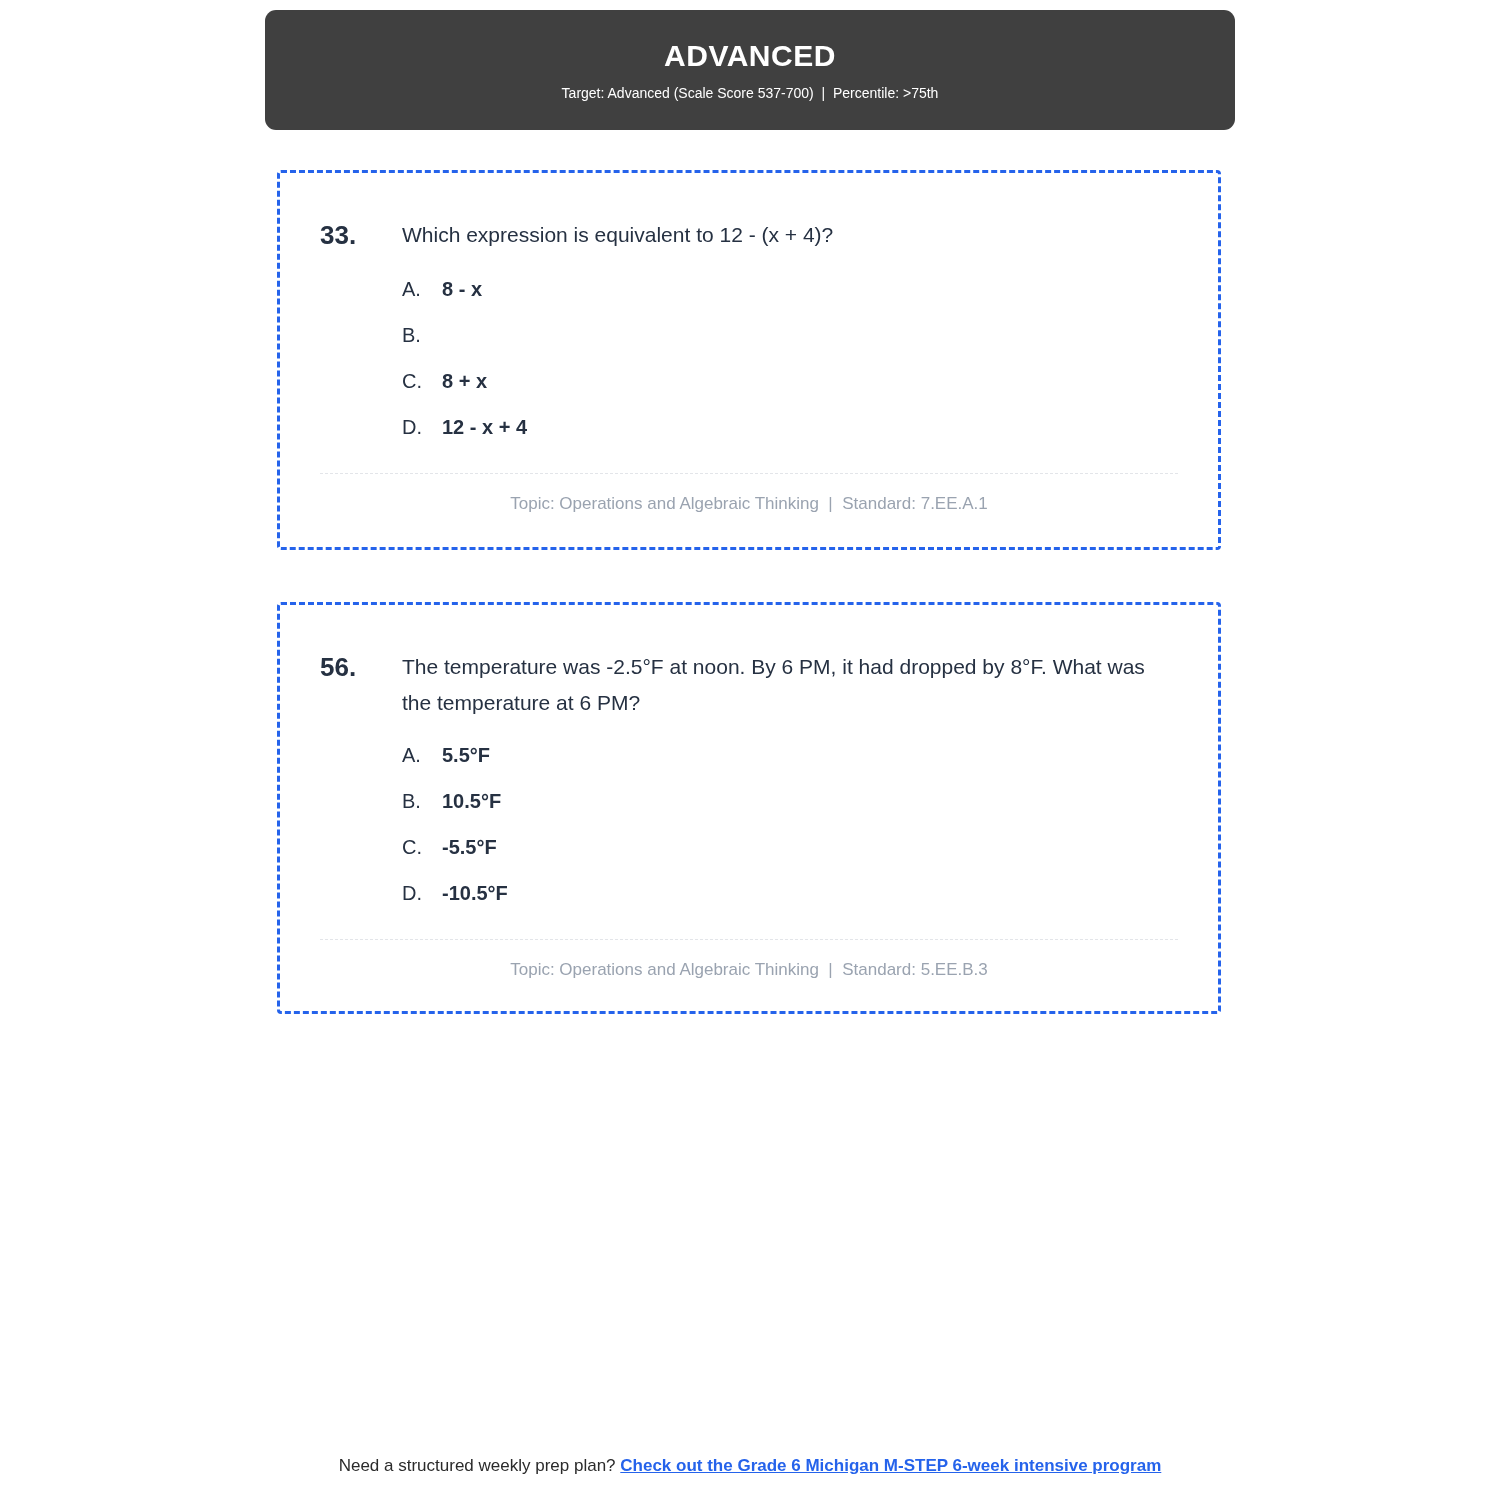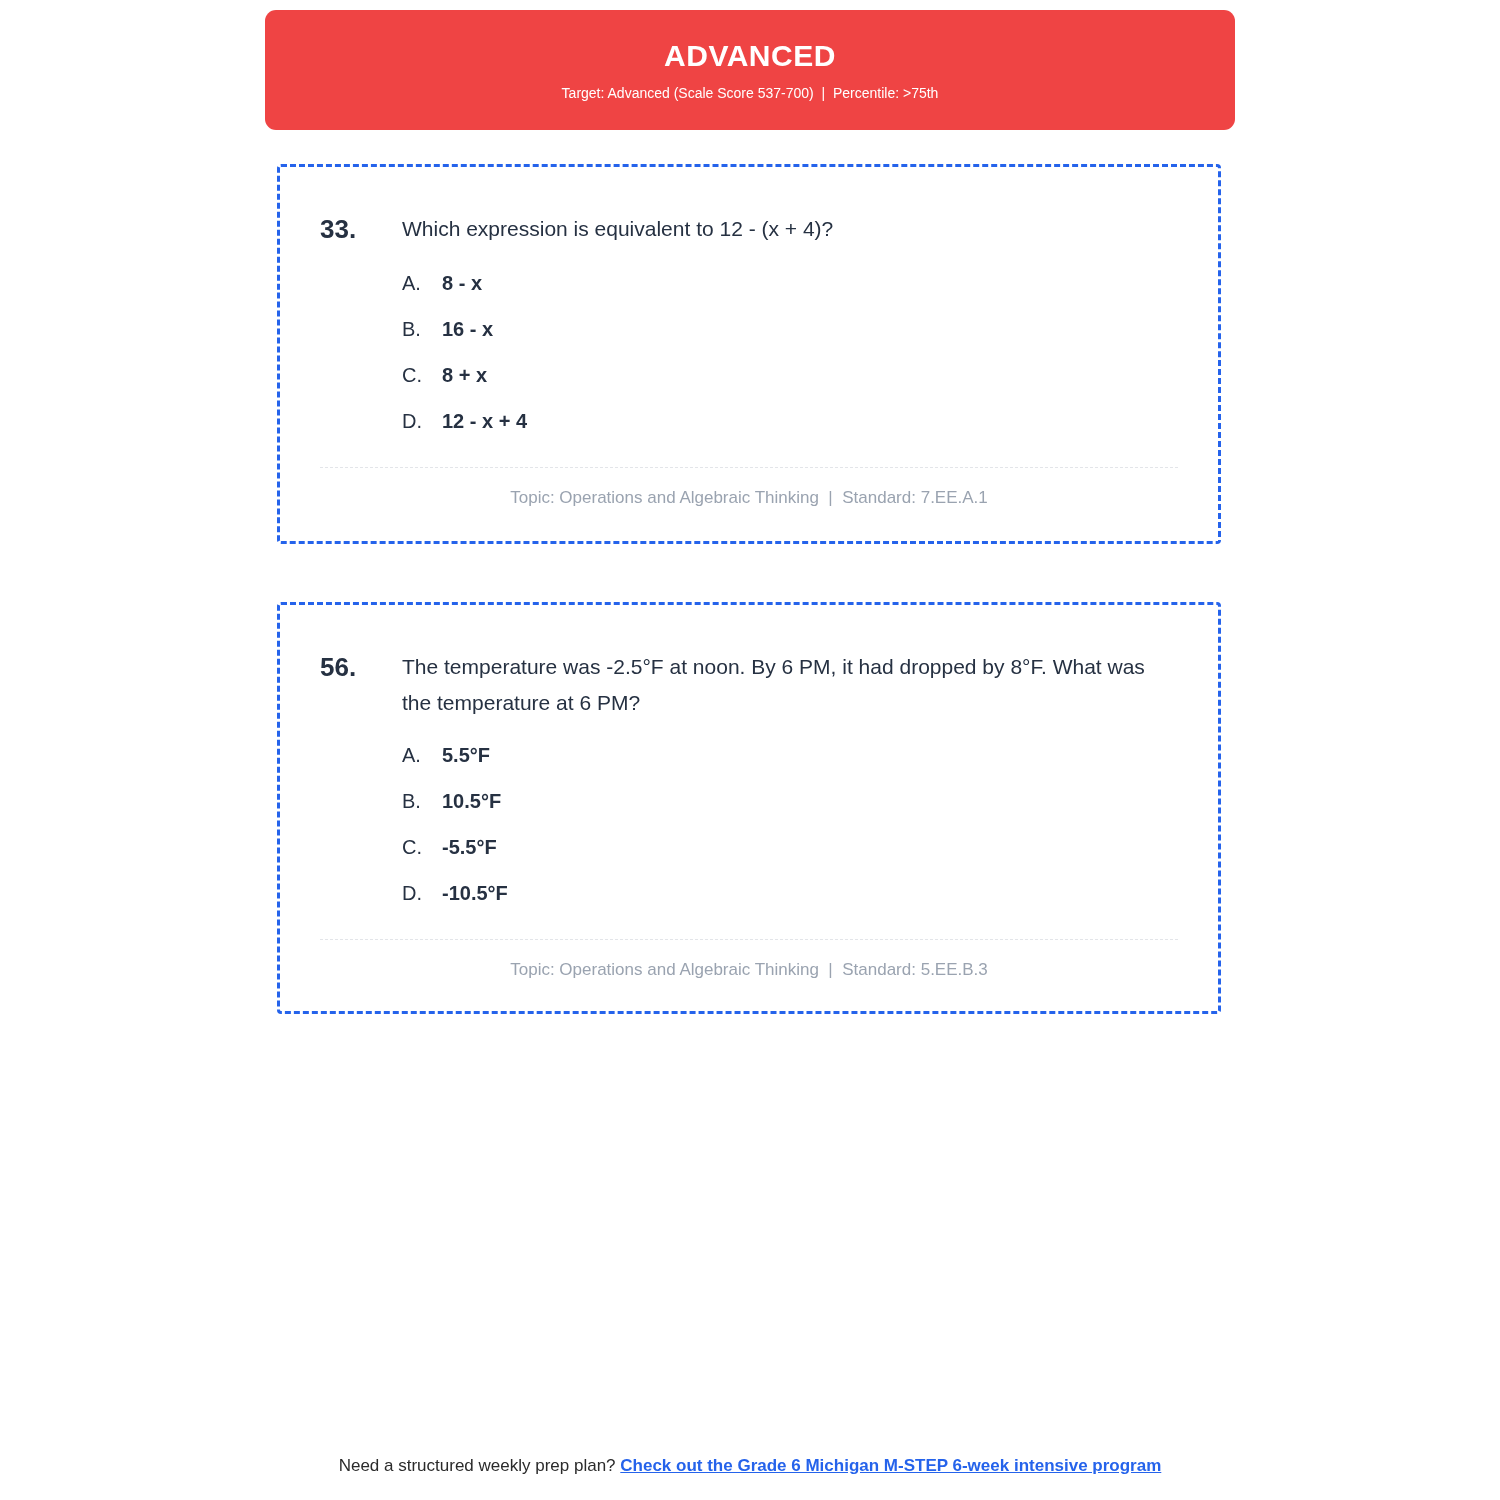--- a/index.html
+++ b/index.html
@@ -22,21 +22,21 @@
     box-sizing: border-box;
   }
 
   
   .level-banner {
     position: absolute;
     left: 265px;
     top: 10px;
     width: 970px;
     height: 120px;
-    background: #ef4444;
+    background: #404040;
     border-radius: 11px;
     box-sizing: border-box;
     display: flex;
     flex-direction: column;
     align-items: center;
     justify-content: center;
   }
   .level-title {
     color: #ffffff;
     font-size: 30px;
@@ -58,21 +58,21 @@
   .question-card {
     position: absolute;
     left: 277px;
     width: 944px;
     box-sizing: border-box;
     border: 3px dashed #2563eb;
     border-radius: 4px;
     background: #ffffff;
     padding: 44px 40px 26px 40px;
   }
-  #card-0 { top: 164px; height: 380px; }
+  #card-0 { top: 170px; height: 380px; }
   #card-1 { top: 602px; height: 412px; }
 
   .q-head {
     display: flex;
     align-items: flex-start;
     margin-bottom: 22px;
   }
   .q-number {
     font-size: 26px;
     font-weight: bold;
@@ -157,21 +157,20 @@
       <div class="q-number">33.</div>
       <div class="q-text">Which expression is equivalent to 12 - (x + 4)?</div>
     </div>
     <ul class="options">
       <li class="option">
         <span class="option-letter">A.</span>
         <span class="option-text">8 - x</span>
       </li>
       <li class="option">
         <span class="option-letter">B.</span>
-        <span class="option-text">16 - x</span>
       </li>
       <li class="option">
         <span class="option-letter">C.</span>
         <span class="option-text">8 + x</span>
       </li>
       <li class="option">
         <span class="option-letter">D.</span>
         <span class="option-text">12 - x + 4</span>
       </li>
     </ul>

